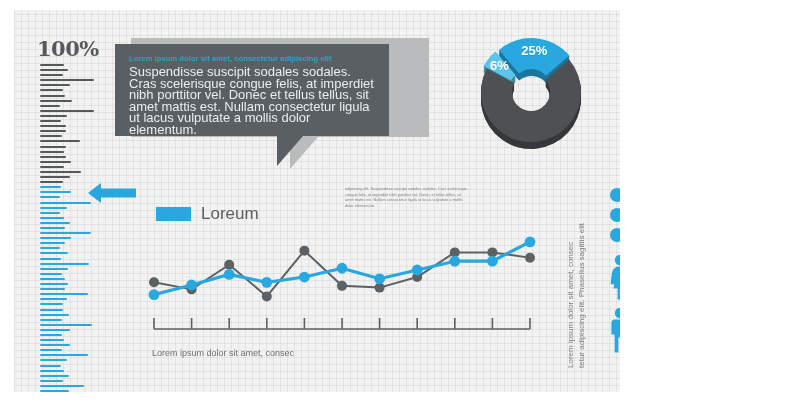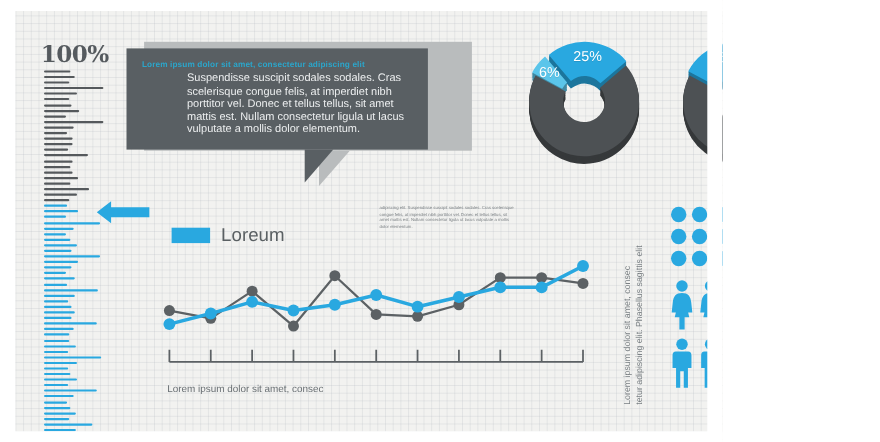--- a/index.html
+++ b/index.html
@@ -11,21 +11,20 @@
   }
   #stage{
     position:relative;
     width:634px;height:402px;
     background-color:#f2f2f0;
     background-image:
       linear-gradient(to right, rgba(190,195,200,.30) 1px, transparent 1px),
       linear-gradient(to bottom, rgba(190,195,200,.30) 1px, transparent 1px);
     background-size:7px 7px;
     overflow:hidden;
-    padding-left:23px;
   }
   
   .margin{position:absolute;background:#ffffff;z-index:60;}
   .m-left{left:0;top:0;width:14px;height:402px;}
   .m-right{right:0;top:0;width:14px;height:402px;}
   .m-top{left:0;top:0;width:800px;height:10px;}
   .m-bot{left:0;bottom:0;width:800px;height:10px;}
 
   
   #ruler{position:absolute;left:37px;top:36px;width:80px;height:350px;}
@@ -60,28 +59,28 @@
   #callout-tail{
     position:absolute;left:277px;top:136px;width:0;height:0;
     border-left:26px solid #595f63;
     border-bottom:30px solid transparent;
   }
   #callout-heading{
     color:#2ba6cb;font-weight:bold;font-size:7.5px;
     letter-spacing:.1px;margin-bottom:3px;
   }
   #callout-body{
-    color:#eceeef;font-size:10px;line-height:11.6px;margin-left:41px;
+    color:#eceeef;font-size:13px;line-height:11.6px;
   }
 
   
   .donut{position:absolute;width:118px;height:118px;}
   .donut svg{position:absolute;left:0;top:0;overflow:visible;}
   .pct{
-    position:absolute;color:#ffffff;font-weight:normal;font-size:13px;
+    position:absolute;color:#ffffff;font-weight:bold;font-size:13px;
     text-shadow:0 1px 0 rgba(0,0,0,.10);
     pointer-events:none;
   }
   #donut-left{left:472px;top:36px;}
   #donut-right{left:612px;top:36px;}
 
   
   #linechart{position:absolute;left:148px;top:196px;width:390px;height:170px;text-align:right;}
   #legend{position:absolute;left:8px;top:8px;}
   .legend-row{display:flex;align-items:center;margin-bottom:7px;}

